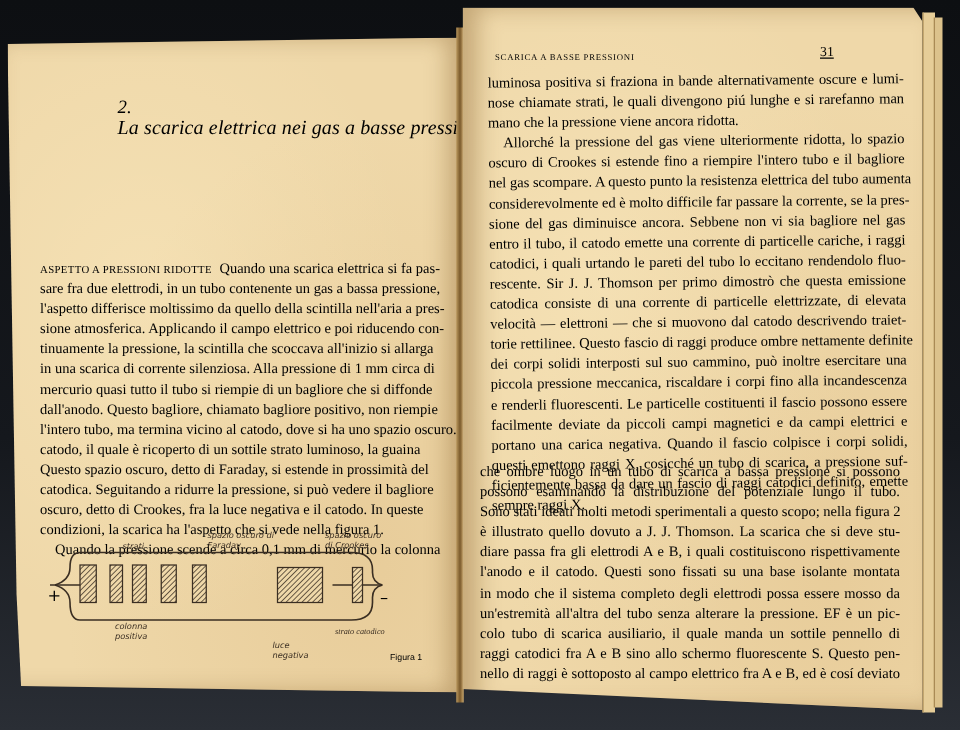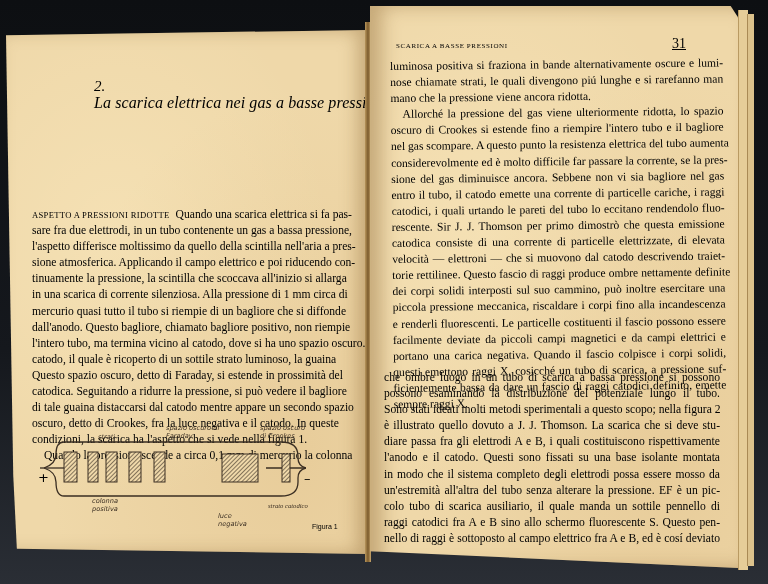--- a/index.html
+++ b/index.html
@@ -39,21 +39,21 @@
   .text .line { display:block; white-space:nowrap; text-align:justify; text-align-last:justify; }
   .text .line.last { text-align-last:left; }
   .smallcaps { font-size:8.6px; letter-spacing:0.3px; text-transform:uppercase; margin-right:6px; }
   .indent { padding-left:12px; }
 
   .left-body { left:32px; top:207px; width:298px; }
   .right-body { left:390px; top:59px; width:333px; transform:rotate(-0.6deg); transform-origin:left top; }
   .right-body-2 { left:384px; top:370px; width:336px; }
 
   .running-head { position:absolute; left:396px; top:42px; font-size:7px; letter-spacing:0.6px; text-transform:uppercase; }
-  .page-number { position:absolute; left:672px; top:36px; font-size:14px;text-decoration:underline; }
+  .page-number { position:absolute; left:656px; top:36px; font-size:11px;text-decoration:underline; }
 
   .figure { position:absolute; left:36px; top:428px; width:270px; height:90px; }
   .fig-label { position:absolute; font-family:"DejaVu Sans", sans-serif; font-size:6.6px; font-style:italic; color:#3a2e22; text-align:left; line-height:8px; }
   .fig-caption { position:absolute; left:312px; top:523px; font-family:Liberation Sans, sans-serif; font-size:7px;text-align:center; }
   .fig-sign { position:absolute; font-family:"DejaVu Sans", sans-serif; font-size:13px; }
 </style>
 </head>
 <body>
 
 <div class="bg-table"></div>
@@ -72,21 +72,20 @@
   <span class="line">l'aspetto differisce moltissimo da quello della scintilla nell'aria a pres-</span>
   <span class="line">sione atmosferica. Applicando il campo elettrico e poi riducendo con-</span>
   <span class="line">tinuamente la pressione, la scintilla che scoccava all'inizio si allarga</span>
   <span class="line">in una scarica di corrente silenziosa. Alla pressione di 1 mm circa di</span>
   <span class="line">mercurio quasi tutto il tubo si riempie di un bagliore che si diffonde</span>
   <span class="line">dall'anodo. Questo bagliore, chiamato bagliore positivo, non riempie</span>
   <span class="line">l'intero tubo, ma termina vicino al catodo, dove si ha uno spazio oscuro.</span>
   <span class="line">catodo, il quale è ricoperto di un sottile strato luminoso, la guaina</span>
   <span class="line">Questo spazio oscuro, detto di Faraday, si estende in prossimità del</span>
   <span class="line">catodica. Seguitando a ridurre la pressione, si può vedere il bagliore</span>
-  <span class="line">di tale guaina distaccarsi dal catodo mentre appare un secondo spazio</span>
   <span class="line">oscuro, detto di Crookes, fra la luce negativa e il catodo. In queste</span>
   <span class="line last">condizioni, la scarica ha l'aspetto che si vede nella figura 1.</span>
   <span class="line indent">Quando la pressione scende a circa 0,1 mm di mercurio la colonna</span>
 </div>
 
 <div class="figure">
   <svg width="270" height="90" viewBox="0 0 270 90">
     <defs>
       <pattern id="hatch" width="3" height="3" patternUnits="userSpaceOnUse" patternTransform="rotate(45)">
         <rect width="3" height="3" fill="#efd8a9"></rect>

